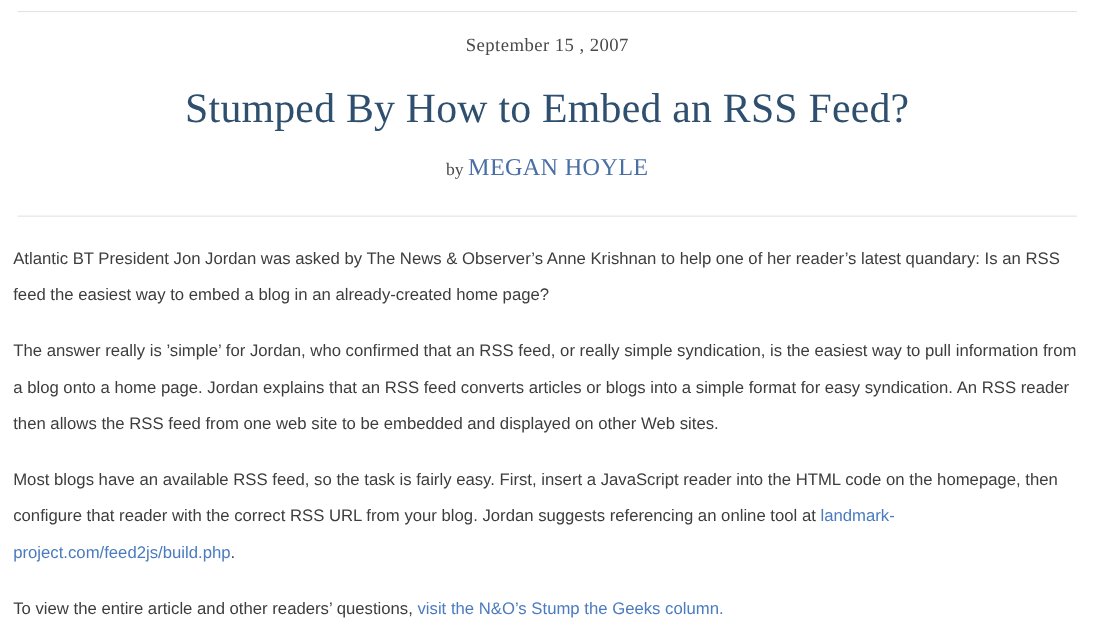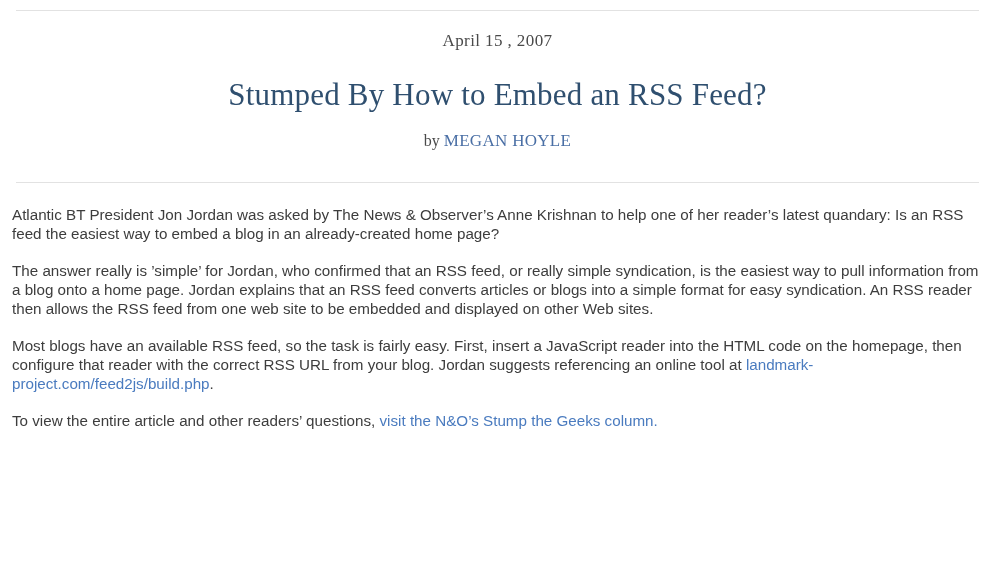--- a/index.html
+++ b/index.html
@@ -33,65 +33,65 @@
     padding-bottom: 16px;
   }
   .date {
     font-family: "Liberation Serif", serif;
     font-size: 17px;
     color: #4a4a4a;
     letter-spacing: 0.4px;
   }
   .title {
     font-family: "Liberation Serif", serif;
-    font-size: 31px;
+    font-size: 38px;
     color: #2f4f6f;
     font-weight: normal;
     margin: 26px 0 0 0;
     letter-spacing: 0.2px;
   }
   .byline {
     font-family: "Liberation Serif", serif;
     font-size: 16px;
     color: #4a4a4a;
     margin-top: 18px;
   }
   .byline a {
     color: #4a6fa5;
     text-decoration: none;
     font-variant: small-caps;
-    font-size: 17px;
+    font-size: 22px;
     letter-spacing: 0.3px;
   }
   .rule-mid { margin-top: 15px; }
   .article {
     padding: 0 12px;
     margin-top: 22px;
   }
   .article p {
     font-size: 15.2px;
-    line-height: 19px;
+    line-height: 33px;
     color: #3d3d3d;
     margin: 0 0 18px 0;
   }
   .article p:last-child { margin-bottom: 15px; }
   .article a {
     color: #4a7bbf;
     text-decoration: none;
   }
 </style>
 </head>
 <body>
 
 <div class="page">
 
   <div class="rule rule-top"></div>
 
   <div class="header">
-    <div class="date">April 15 , 2007</div>
+    <div class="date">September 15 , 2007</div>
     <h1 class="title">Stumped By How to Embed an RSS Feed?</h1>
     <div class="byline">
       <span>by </span><a href="#">MEGAN HOYLE</a>
     </div>
   </div>
 
   <div class="rule rule-mid"></div>
 
   <div class="article">
     <p><span>Atlantic BT President Jon Jordan was asked by The News &amp; Observer’s Anne Krishnan to help one of her reader’s latest quandary: Is an RSS feed the easiest way to embed a blog in an already-created home page?</span></p>

